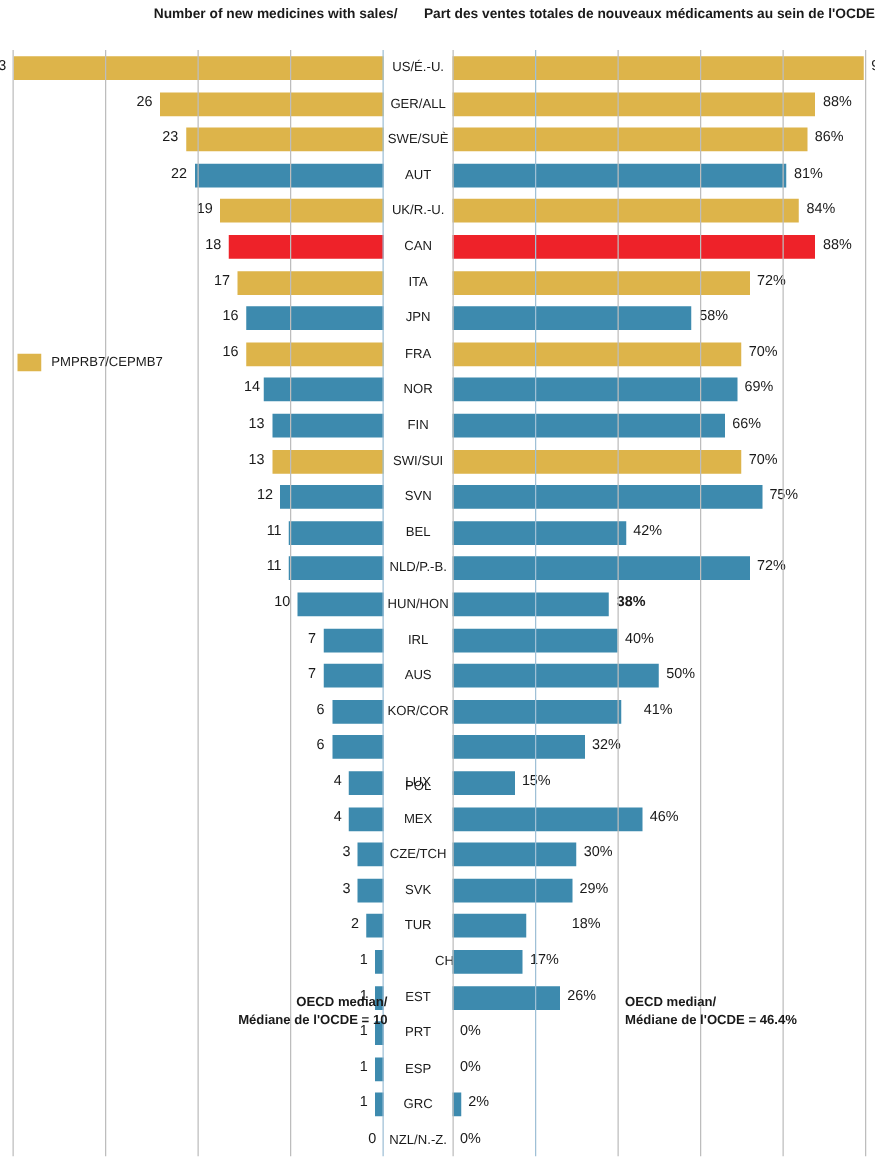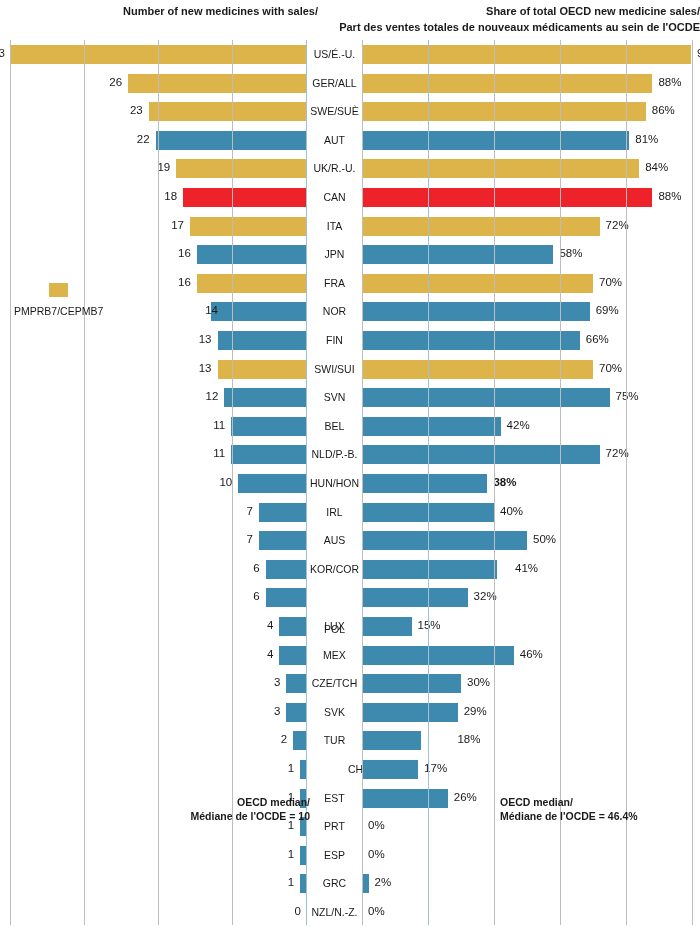--- a/index.html
+++ b/index.html
@@ -34,41 +34,40 @@
   .vlabel{position:absolute;top:4px;font-size:11.5px;font-weight:normal;white-space:nowrap;line-height:19px;}
   #plot-left .vlabel{text-align:right;}
   #plot-right .vlabel{text-align:left;}
 
   
   #country-col{position:absolute;left:307px;top:40px;width:55px;height:885px;}
   .clabel{position:absolute;left:0;width:55px;height:28.6px;line-height:28.6px;
           text-align:center;font-size:10.5px;white-space:nowrap;}
 
   
-  #legend{position:absolute;left:14px;top:283px;display:flex;align-items:center;gap:8px;flex-direction:column;}
+  #legend{position:absolute;left:14px;top:283px;display:flex;align-items:center;gap:8px;}
   #legend .sw{width:19px;height:14px;display:block;}
   #legend .lbl{font-size:10.5px;white-space:nowrap;}
 
   
   .median{position:absolute;font-weight:bold;font-size:10.5px;line-height:14px;white-space:nowrap;}
   #median-left{left:135px;top:795px;width:175px;text-align:right;}
   #median-right{left:500px;top:795px;text-align:left;}
   .median div{display:block;}
 </style>
 </head>
 <body>
 
 <div id="root">
 
   <div class="title-block" id="title-left">
     <div>Number of new medicines with sales/</div>
   </div>
 
   <div class="title-block" id="title-right">
-    <div>Share of total OECD new medicine sales/</div>
     <div>Part des ventes totales de nouveaux médicaments au sein de l'OCDE</div>
   </div>
 
   <div class="plot" id="plot-left">
     <div class="rows" id="rows-left">
         <div class="row" style="top: 0px;">
           <div class="bar" style="width: 296px; background: rgb(221, 180, 74); top: 5px;"></div>
           <div class="vlabel" style="right: 302px;">43</div>
         </div>
         <div class="row" style="top: 28.6px;">
@@ -98,21 +97,21 @@
         <div class="row" style="top: 200.2px;">
           <div class="bar" style="width: 110.14px; background: rgb(61, 138, 174); top: 5px;"></div>
           <div class="vlabel" style="right: 116.14px;">16</div>
         </div>
         <div class="row" style="top: 228.8px;">
           <div class="bar" style="width: 110.14px; background: rgb(221, 180, 74); top: 5px;"></div>
           <div class="vlabel" style="right: 116.14px;">16</div>
         </div>
         <div class="row" style="top: 257.4px;">
           <div class="bar" style="width: 96.3721px; background: rgb(61, 138, 174); top: 5px;"></div>
-          <div class="vlabel" style="right: 89px;">14</div>
+          <div class="vlabel" style="right: 99px;">14</div>
         </div>
         <div class="row" style="top: 286px;">
           <div class="bar" style="width: 89.4884px; background: rgb(61, 138, 174); top: 5px;"></div>
           <div class="vlabel" style="right: 95.4884px;">13</div>
         </div>
         <div class="row" style="top: 314.6px;">
           <div class="bar" style="width: 89.4884px; background: rgb(221, 180, 74); top: 5px;"></div>
           <div class="vlabel" style="right: 95.4884px;">13</div>
         </div>
         <div class="row" style="top: 343.2px;">

